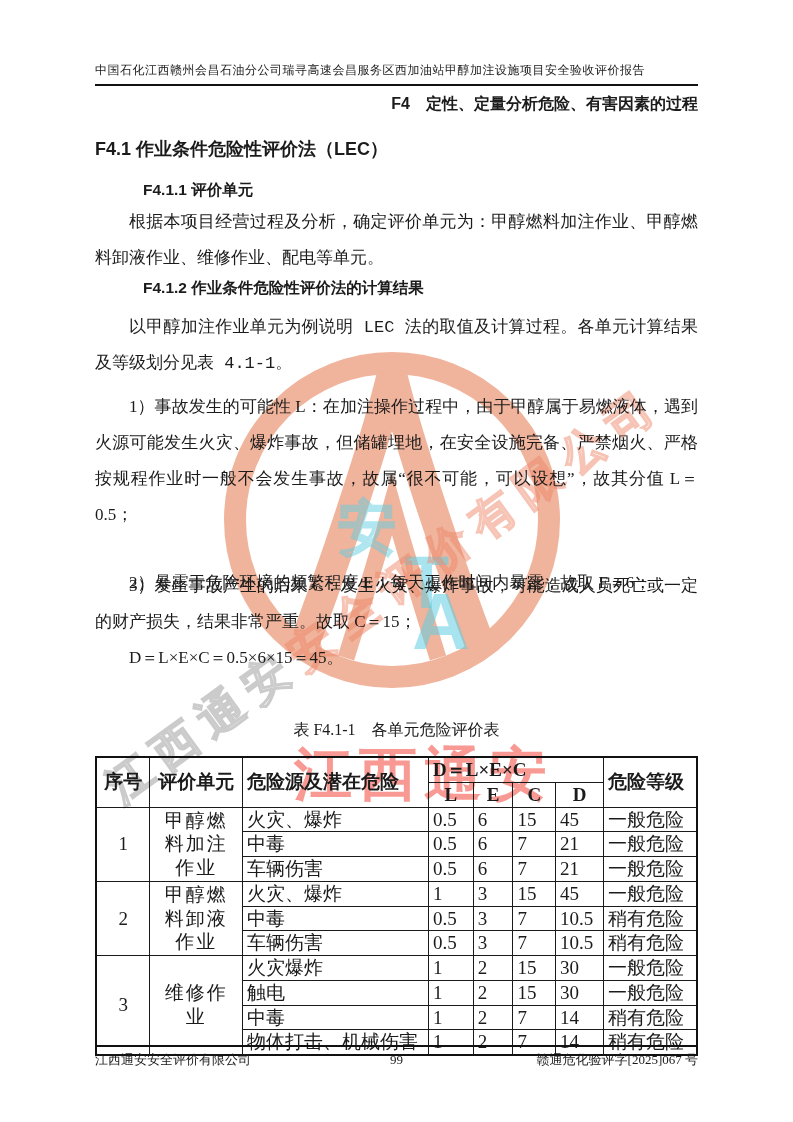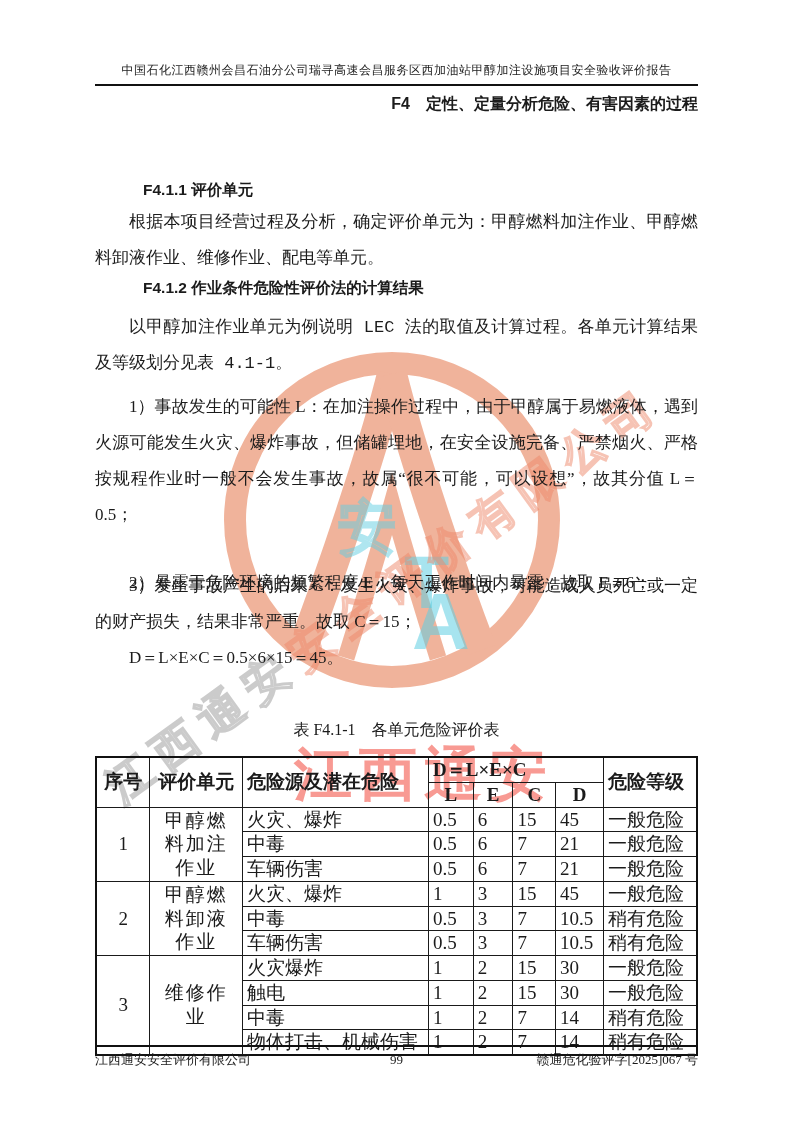--- a/index.html
+++ b/index.html
@@ -16,21 +16,21 @@
         color:transparent;-webkit-text-stroke:2px rgba(95,205,225,.5);}
   .wm-diag{position:absolute;left:128px;top:760px;height:54px;white-space:nowrap;
         font-size:45px;font-weight:bold;letter-spacing:11px;line-height:54px;
         transform:rotate(-36deg);transform-origin:0 100%;color:transparent;}
   .wm-diag .g{-webkit-text-stroke:1.6px rgba(140,140,140,.45);}
   .wm-diag .s{-webkit-text-stroke:1.6px rgba(237,135,105,.5);}
   .wm-red{position:absolute;left:294px;top:736px;font-size:58px;font-weight:bold;
         letter-spacing:7px;color:rgba(244,86,75,.6);font-family:"Liberation Serif",serif;}
   
   .content{position:absolute;left:95px;top:0;width:603px;height:1122px;z-index:1;}
-  .doc-header{position:absolute;top:62px;left:0;width:100%;text-align:center;
+  .doc-header{position:absolute;top:62px;left:0;width:100%;text-align:left;
         font-size:12px;letter-spacing:.5px;}
   .rule{position:absolute;left:0;width:100%;height:2px;background:#111;}
   .rule.hdr{top:84px;}
   .rule.ftr{top:1045px;}
   .main-title{position:absolute;top:94px;left:0;width:100%;margin:0;text-align:right;
         font-size:16px;font-weight:bold;font-family:"Liberation Sans",sans-serif;}
   .sec-title{position:absolute;top:137px;left:0;margin:0;font-size:18px;font-weight:bold;
         font-family:"Liberation Sans",sans-serif;}
   .sub-title{position:absolute;left:48px;margin:0;font-size:15.5px;font-weight:bold;
         font-family:"Liberation Sans",sans-serif;}
@@ -83,20 +83,21 @@
     <div class="wm-cyan-a">A</div>
     <div class="wm-diag"><span class="g">江西通安</span><span class="s">安全评价有限公司</span></div>
     <div class="wm-red">江西通安</div>
   </div>
 
   <div class="content">
     <div class="doc-header">中国石化江西赣州会昌石油分公司瑞寻高速会昌服务区西加油站甲醇加注设施项目安全验收评价报告</div>
     <div class="rule hdr"></div>
 
     <h1 class="main-title">F4　定性、定量分析危险、有害因素的过程</h1>
+    <h2 class="sec-title">F4.1 作业条件危险性评价法（LEC）</h2>
     <h3 class="sub-title t1">F4.1.1 评价单元</h3>
     <p class="para p1">根据本项目经营过程及分析，确定评价单元为：甲醇燃料加注作业、甲醇燃料卸液作业、维修作业、配电等单元。</p>
     <h3 class="sub-title t2">F4.1.2 作业条件危险性评价法的计算结果</h3>
     <p class="para p2">以甲醇加注作业单元为例说明 LEC 法的取值及计算过程。各单元计算结果及等级划分见表 4.1-1。</p>
     <p class="para p3">1）事故发生的可能性 L：在加注操作过程中，由于甲醇属于易燃液体，遇到火源可能发生火灾、爆炸事故，但储罐埋地，在安全设施完备、严禁烟火、严格按规程作业时一般不会发生事故，故属“很不可能，可以设想”，故其分值 L＝0.5；</p>
     <p class="para p4">2）暴露于危险环境的频繁程度 E：每天工作时间内暴露，故取 E＝6；</p>
     <p class="para p5">3）发生事故产生的后果 C：发生火灾、爆炸事故，可能造成人员死亡或一定的财产损失，结果非常严重。故取 C＝15；</p>
     <p class="para p6">D＝L×E×C＝0.5×6×15＝45。</p>
 
     <div class="table-caption">表 F4.1-1　各单元危险评价表</div>

